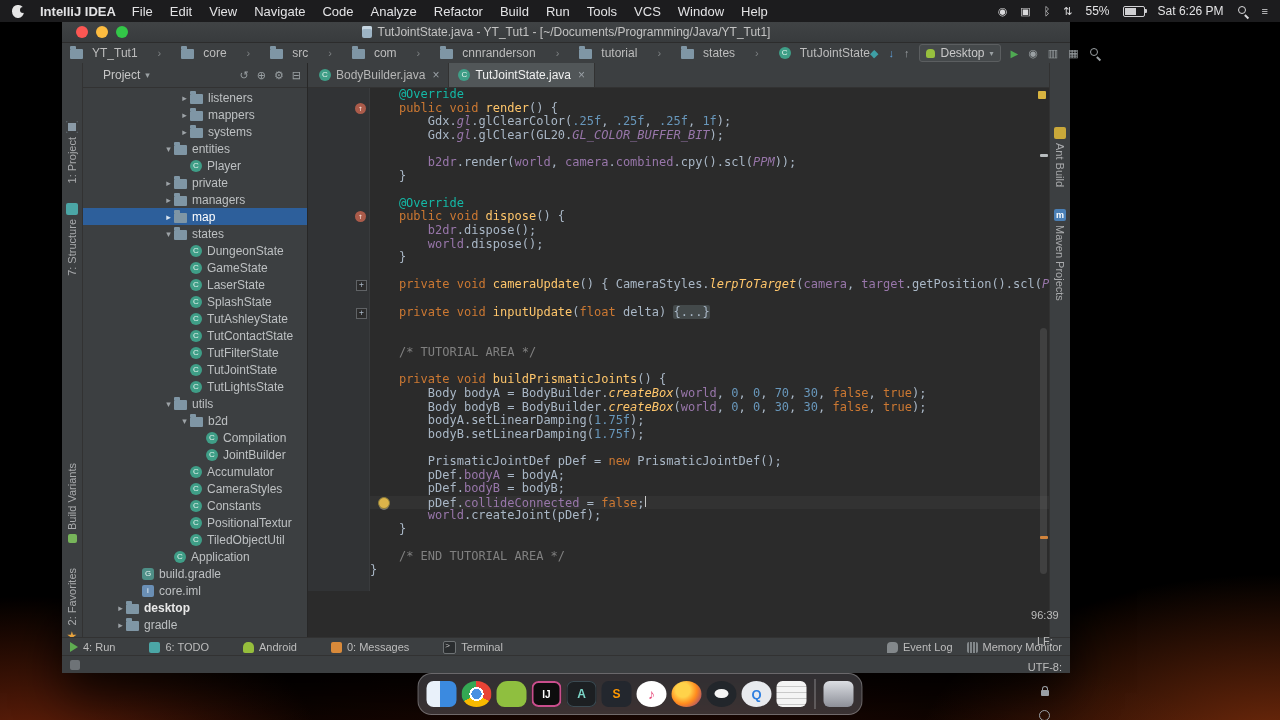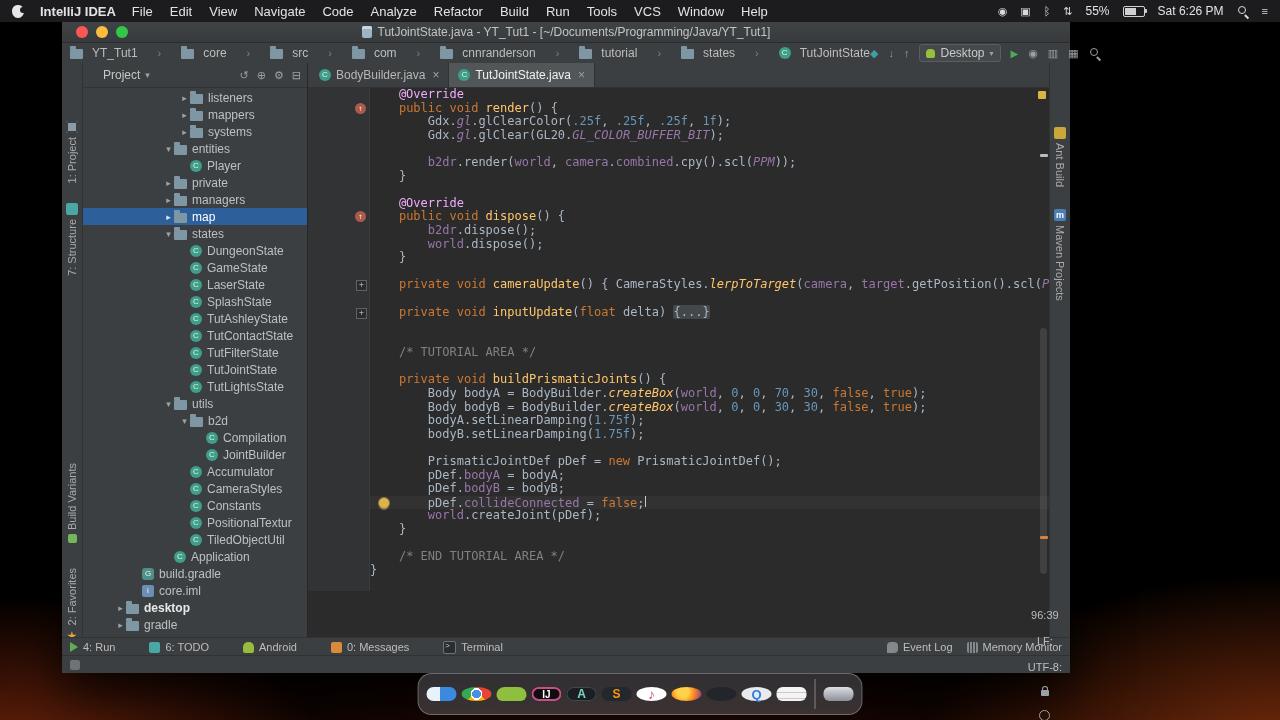--- a/index.html
+++ b/index.html
@@ -91,21 +91,21 @@
   .row{display:flex;height:13.6px;position:relative;}
   .lnum{width:40px;flex:none;text-align:right;color:#606366;background:#313335;padding-right:5px;font-size:11px;}
   .islot{width:16px;flex:none;background:#313335;border-right:1px solid #393b3d;position:relative;}
   .code{flex:1;white-space:pre;color:#a9b7c6;position:relative;}
   .row.cur .code{background:#323232;}
   .row.cur .lnum{color:#a4a6a8;}
   .ovr{position:absolute;left:2px;top:1px;width:11px;height:11px;border-radius:50%;background:#ab5b4a;color:#f2dcd4;font-size:8px;line-height:11px;text-align:center;}
   .foldbox{position:absolute;left:3px;top:2px;width:9px;height:9px;border:1px solid #606366;background:#2b2b2b;color:#a9b7c6;font-size:8px;line-height:8px;text-align:center;}
   .bulb{position:absolute;left:8px;top:1px;width:10px;height:10px;border-radius:50%;background:#dcb44a;border:1px solid #8a7a3a;box-shadow:0 2px 0 -1px #777;}
   .caret-line{display:inline-block;width:1px;height:11px;background:#c8c8c8;vertical-align:text-top;}
-  .t-p{color:#a9b7c6;} .t-k{color:#cc7832;} .t-a{color:#f0abfc;} .t-n{color:#6897bb;}
+  .t-p{color:#a9b7c6;} .t-k{color:#cc7832;} .t-a{color:#14b8a6;} .t-n{color:#6897bb;}
   .t-f{color:#9876aa;} .t-sf{color:#9876aa;font-style:italic;}
   .t-m{color:#ffc66b;} .t-sm{color:#ffc66b;font-style:italic;}
   .t-c{color:#808080;} .t-fold{color:#a9b7c6;background:#43494a;border-radius:2px;}
   .sb-indicator{position:absolute;top:3px;right:3px;width:8px;height:8px;background:#d8b440;border-radius:1px;}
   .vscroll{position:absolute;top:16px;right:0;bottom:0;width:11px;}
   .vscroll .thumb{position:absolute;top:42%;height:46%;left:2px;right:2px;background:rgba(255,255,255,.10);border-radius:4px;}
   .stripe-mark{position:absolute;right:1px;width:8px;height:3px;border-radius:1px;}
   .m1{top:66px;background:#b8bcbe;}
   .m2{top:448px;background:#d2843c;}
   
@@ -125,21 +125,21 @@
   
   .sbar{position:absolute;left:0;right:0;bottom:0;height:17px;background:#3c3f41;border-top:1px solid #323232;display:flex;align-items:center;font-size:11px;color:#bdbdbd;padding:0 8px;gap:8px;}
   .sb-ic{width:10px;height:10px;background:#6e7377;border-radius:2px;flex:none;}
   .sb-right{margin-left:auto;display:flex;align-items:center;gap:14px;flex-direction:column;}
   .lock{width:8px;height:6px;background:#9aa0a6;position:relative;border-radius:1px;display:inline-block;margin-top:3px;}
   .lock::before{content:'';position:absolute;left:1px;top:-4px;width:4px;height:4px;border:1.5px solid #9aa0a6;border-bottom:none;border-radius:3px 3px 0 0;}
   .hector{width:9px;height:9px;border:1.5px solid #9aa0a6;border-radius:50%;display:inline-block;}
   
   .dock{position:absolute;bottom:5px;left:50%;transform:translateX(-50%);z-index:40;}
   .dock-inner{display:flex;align-items:center;gap:5px;padding:5px 8px;background:rgba(165,168,178,.28);border:1px solid rgba(255,255,255,.28);border-radius:14px;}
-  .dicon{width:30px;height:14px;border-radius:7px;position:relative;flex:none;}
+  .dicon{width:30px;height:26px;border-radius:7px;position:relative;flex:none;}
   .dglyph{position:absolute;inset:0;display:flex;align-items:center;justify-content:center;color:#fff;font-weight:bold;font-size:12px;}
   .dock-sep{width:1px;height:30px;background:rgba(255,255,255,.4);margin:0 3px;flex:none;}
   .d-finder{background:linear-gradient(90deg,#e9f1fa 0 46%,#3b8ae0 46%);}
   .d-chrome{border-radius:50%;background:radial-gradient(circle at 50% 50%, #4a90e2 0 26%, #fff 26% 36%, rgba(0,0,0,0) 36%), conic-gradient(#e84335 0 120deg, #f7b900 120deg 240deg, #34a853 240deg 360deg);}
   .d-android{background:#8fbf3f;border-radius:11px 11px 8px 8px;}
   .d-intellij{background:#0d0d0d;box-shadow:inset 0 0 0 2px #c94e8c;}
   .d-intellij .dglyph{font-size:10px;}
   .d-android-studio{background:#1c1f22;box-shadow:inset 0 0 0 1px #3b4a52;}
   .d-android-studio .dglyph{color:#7cd6c8;}
   .d-sublime{background:#23272e;}

